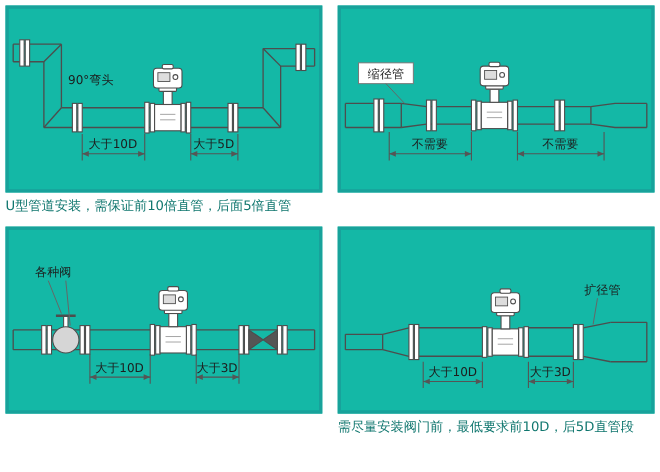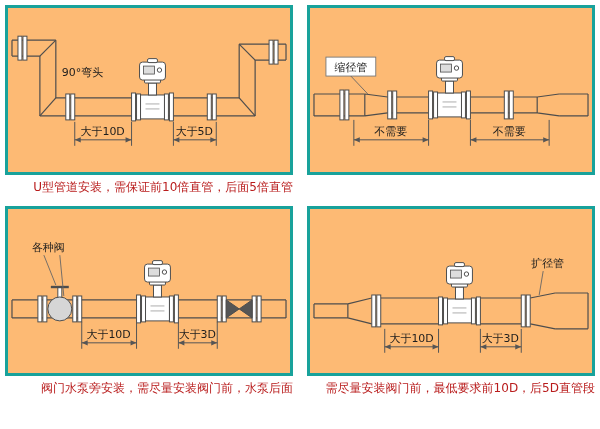--- a/index.html
+++ b/index.html
@@ -3,23 +3,23 @@
 <meta charset="utf-8">
 <title>Flowmeter installation diagrams</title>
 <style>
   :root { --accent:#18a29b; --line:#4d4d4d; }
   * { box-sizing:border-box; }
   html,body { margin:0; padding:0; background:#fff; }
   body { width:600px; height:429px; overflow:hidden;
          font-family:"DejaVu Sans","Liberation Sans",sans-serif; }
   .page { display:grid; grid-template-columns:1fr 1fr; gap:10px 14px; padding:5px 5px 0 5px; }
   .panel { margin:0; display:flex; flex-direction:column; }
-  .diagram-box { border:3px solid var(--accent); background:#fdba74; height:170px; }
+  .diagram-box { border:3px solid var(--accent); background:#14b8a6; height:170px; }
   svg.diagram { width:100%; height:100%; display:block; }
-  .caption { text-align:right; font-size:12px; color:#b91c1c; padding-top:4px; line-height:1.4; }
+  .caption { text-align:left; font-size:12px; color:#0f766e; padding-top:4px; line-height:1.4; }
   
   .pl path { fill:none; stroke:var(--line); stroke-width:1.2; }
   .fl rect { fill:#fff; stroke:var(--line); stroke-width:1; }
   .f { fill:#fff; stroke:var(--line); stroke-width:1; }
   .dim line { stroke:#555; stroke-width:1; }
   .dim polygon { fill:#555; }
   .lead { stroke:#666; stroke-width:0.9; fill:none; }
   svg text { font-family:"DejaVu Sans","Liberation Sans",sans-serif; font-size:11px; fill:#1d1d1d; }
   .lblbox { fill:#fff; stroke:#777; stroke-width:0.9; }
   .dark { fill:#555; stroke:var(--line); }
@@ -186,21 +186,20 @@
           <line x1="171" y1="111" x2="171" y2="138"></line>
           <line x1="210" y1="111" x2="210" y2="138"></line>
           <line x1="171" y1="132" x2="210" y2="132"></line>
           <polygon points="171,132 177,129.4 177,134.6"></polygon>
           <polygon points="210,132 204,129.4 204,134.6"></polygon>
           <text x="190" y="127" text-anchor="middle">大于3D</text>
         </g>
       </svg>
     </div>
     <figcaption class="caption">
-      <div>阀门水泵旁安装，需尽量安装阀门前，水泵后面</div>
     </figcaption>
   </figure>
 
   <figure class="panel">
     <div class="diagram-box">
       <svg class="diagram" viewBox="0 0 283 160" role="img">
         <g class="pl">
           <path d="M4,93 H38 M4,107 H38 M4,93 V107"></path>
           <path d="M38,93 L62,87 M38,107 L62,113 M38,93 V107"></path>
           <path d="M71,87 H129 M71,113 H129"></path>

